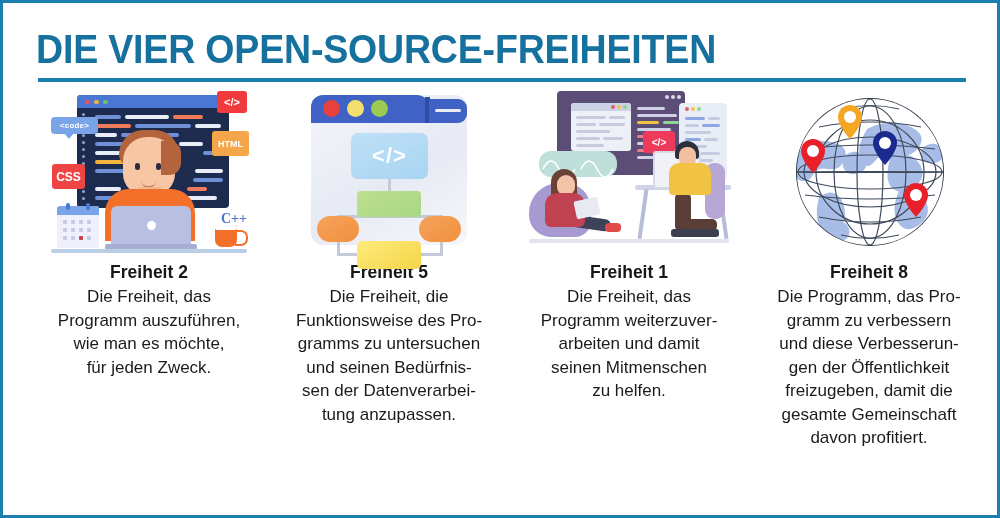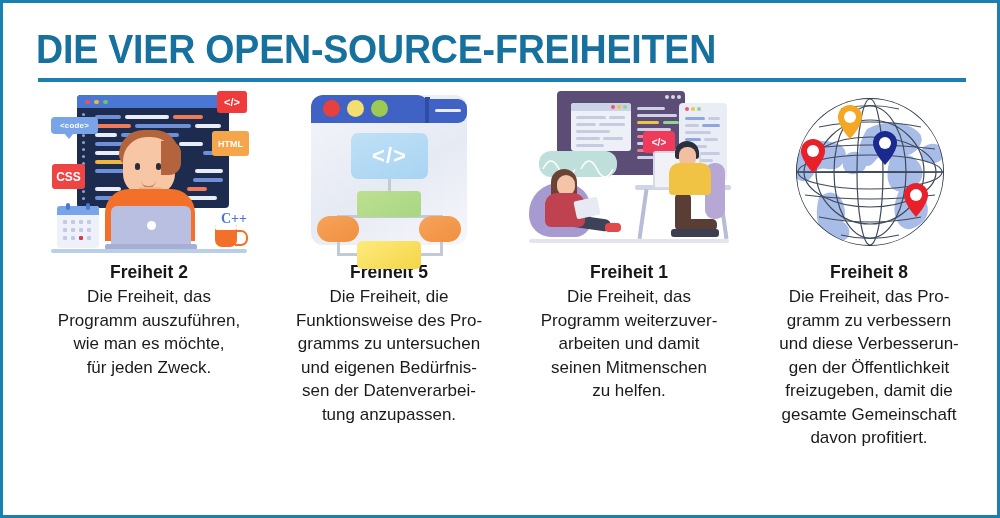--- a/index.html
+++ b/index.html
@@ -354,21 +354,21 @@
         <div class="a2-codebox">&lt;/&gt;</div>
         <div class="a2-node a2-green"></div>
         <div class="a2-node a2-orangeL"></div>
         <div class="a2-node a2-orangeR"></div>
         <div class="a2-node a2-yellow"></div>
       </div>
       <div class="col-heading">Freiheit 5</div>
       <div class="col-body">Die Freiheit, die
 Funktionsweise des Pro-
 gramms zu untersuchen
-und eigenen Bedürfnis-
+und seinen Bedürfnis-
 sen der Datenverarbei-
 tung anzupassen.</div>
     </div>
 
     <div class="col">
       <div class="art">
         <div class="a3-screen a3-big">
           <span class="a3-tl" style="left:108px; top:4px; background:#d7d9e8;"></span>
           <span class="a3-tl" style="left:114px; top:4px; background:#d7d9e8;"></span>
           <span class="a3-tl" style="left:120px; top:4px; background:#d7d9e8;"></span>
@@ -511,21 +511,21 @@
               <circle cx="38" cy="58" r="6" fill="#ffffff"></circle>
             </g>
             <g>
               <path d="M141 90 a12 12 0 0 1 12 12 c0 9 -12 22 -12 22 s-12 -13 -12 -22 a12 12 0 0 1 12 -12z" fill="#e8202a"></path>
               <circle cx="141" cy="102" r="6" fill="#ffffff"></circle>
             </g>
           </svg>
         </div>
       </div>
       <div class="col-heading">Freiheit 8</div>
-      <div class="col-body">Die Freiheit, das Pro-
+      <div class="col-body">Die Programm, das Pro-
 gramm zu verbessern
 und diese Verbesserun-
 gen der Öffentlichkeit
 freizugeben, damit die
 gesamte Gemeinschaft
 davon profitiert.</div>
     </div>
 
   </div>
 </div>

